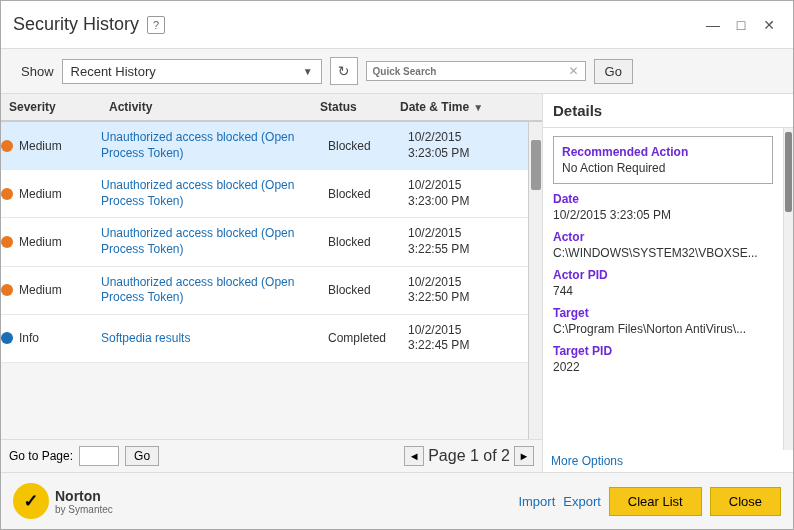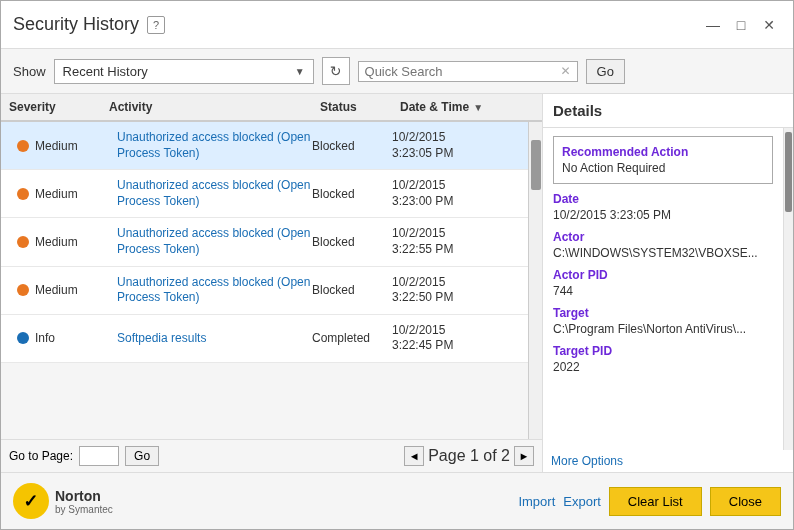--- a/index.html
+++ b/index.html
@@ -7,40 +7,40 @@
 
     .window { width: 794px; height: 530px; background: #f5f5f5; border: 1px solid #aaa; display: flex; flex-direction: column; }
 
     .title-bar { background: #fff; padding: 8px 12px; display: flex; align-items: center; justify-content: space-between; border-bottom: 1px solid #ddd; min-height: 48px; }
     .title-left { display: flex; align-items: center; gap: 8px; justify-content: center; }
     .title-text { font-size: 18px; font-weight: 400; color: #333; }
     .help-icon { width: 18px; height: 18px; border: 1px solid #999; border-radius: 2px; display: flex; align-items: center; justify-content: center; font-size: 11px; color: #666; cursor: pointer; }
     .window-controls { display: flex; gap: 4px; }
     .win-btn { width: 24px; height: 20px; border: none; background: transparent; font-size: 14px; cursor: pointer; color: #555; display: flex; align-items: center; justify-content: center; }
 
-    .toolbar { background: #f5f5f5; padding: 8px 12px; display: flex; align-items: center; gap: 8px; border-bottom: 1px solid #ddd; }
+    .toolbar { background: #f5f5f5; padding: 8px 20px; display: flex; align-items: center; gap: 8px; border-bottom: 1px solid #ddd; }
     .show-label { font-size: 13px; color: #333; }
     .show-dropdown { display: flex; align-items: center; border: 1px solid #aaa; background: #fff; padding: 4px 8px; min-width: 260px; cursor: pointer; font-size: 13px; color: #333; justify-content: space-between; }
     .show-dropdown .arrow { font-size: 10px; color: #555; }
     .refresh-btn { width: 28px; height: 28px; border: 1px solid #aaa; background: #fff; display: flex; align-items: center; justify-content: center; cursor: pointer; font-size: 14px; color: #555; }
     .search-box { display: flex; align-items: center; border: 1px solid #aaa; background: #fff; padding: 2px 6px; flex: 1; max-width: 220px; }
-    .search-input { border: none; outline: none; font-size: 13px; color: #a16207; width: 100%; background: transparent; }
+    .search-input { border: none; outline: none; font-size: 10px; color: #a16207; width: 100%; background: transparent; font-weight: bold; }
     .search-clear { font-size: 12px; color: #aaa; cursor: pointer; }
     .go-btn { border: 1px solid #aaa; background: #f0f0f0; padding: 4px 10px; font-size: 13px; cursor: pointer; color: #333; }
 
     .content { display: flex; flex: 1; overflow: hidden; }
 
     .left-panel { flex: 1; display: flex; flex-direction: column; border-right: 1px solid #ddd; overflow: hidden; }
     .right-panel { width: 250px; display: flex; flex-direction: column; background: #fff; overflow: hidden; }
 
     .table-header { display: grid; grid-template-columns: 100px 1fr 80px 120px 14px; background: #f0f0f0; border-bottom: 2px solid #ccc; padding: 6px 8px; }
     .th { font-size: 12px; font-weight: 600; color: #333; }
     .th.sortable { display: flex; align-items: center; gap: 4px; cursor: pointer; }
     .sort-arrow { font-size: 10px; color: #555; }
-    .table-row { display: grid; grid-template-columns: 100px 1fr 80px 120px; border-bottom: 1px solid #e8e8e8; padding: 8px 16px; align-items: center; background: #fff; }
+    .table-row { display: grid; grid-template-columns: 100px 1fr 80px 120px; border-bottom: 1px solid #e8e8e8; padding: 8px 0; align-items: center; background: #fff; }
     .table-row.selected { background: #ddeeff; }
 
     .severity-cell { display: flex; align-items: center; gap: 6px; font-size: 12px; color: #333; }
     .severity-dot { width: 12px; height: 12px; border-radius: 50%; flex-shrink: 0; }
     .dot-orange { background: #e87722; }
     .dot-blue { background: #1a6eb5; }
 
     .activity-cell { font-size: 12px; color: #1a6eb5; cursor: pointer; line-height: 1.3; }
     .status-cell { font-size: 12px; color: #333; }
     .datetime-cell { font-size: 12px; color: #333; line-height: 1.3; }

